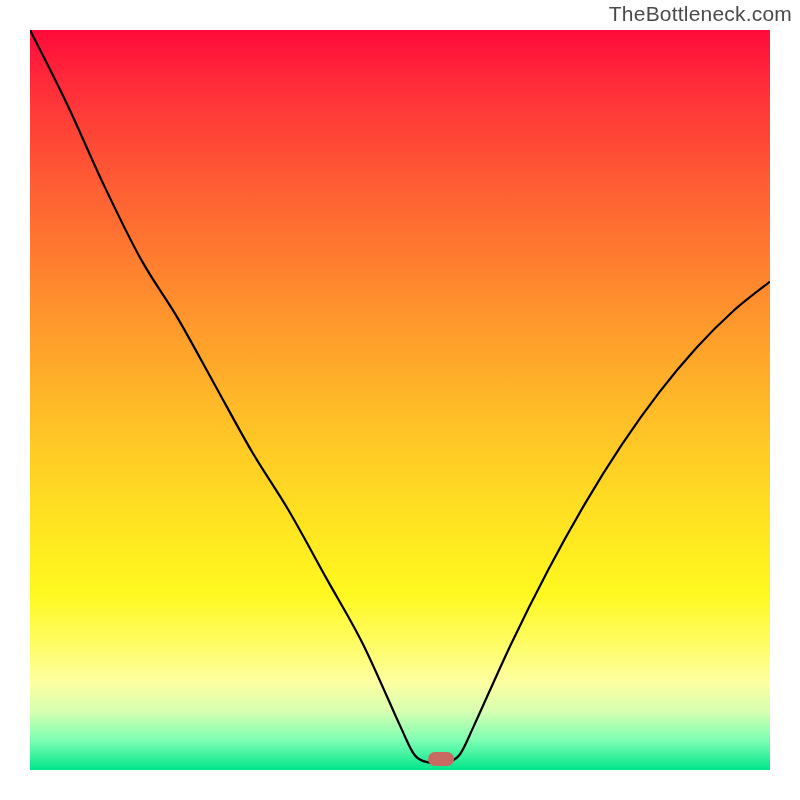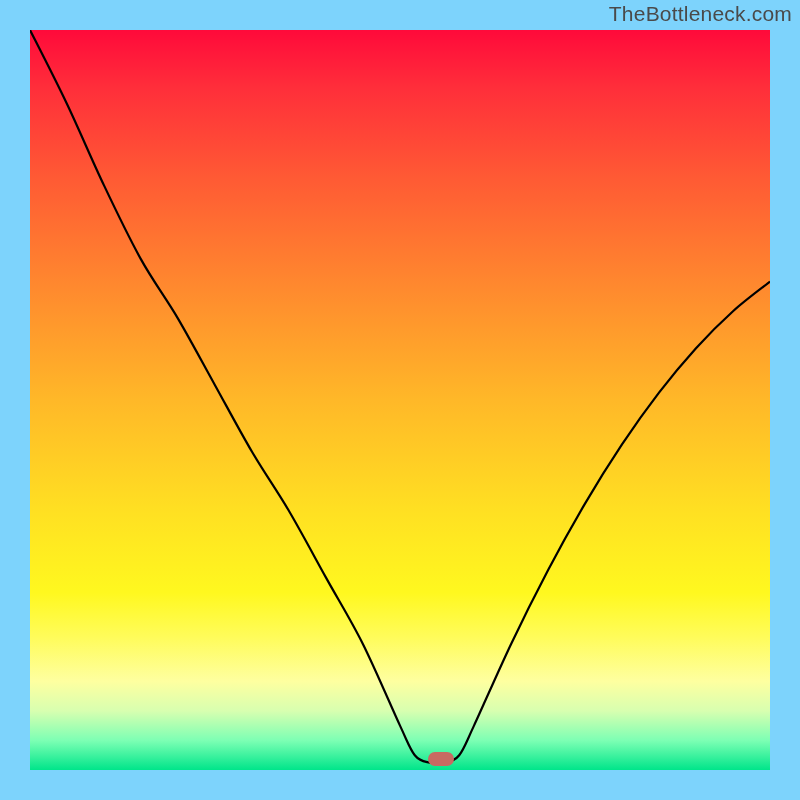--- a/index.html
+++ b/index.html
@@ -8,21 +8,21 @@
     width: 800px;
     height: 800px;
     background: #000;
     overflow: hidden;
     font-family: Arial, Helvetica, sans-serif;
   }
   .frame {
     position: relative;
     width: 800px;
     height: 800px;
-    background: #7dd3fc;
+    background: #ffffff;
   }
   .watermark {
     position: absolute;
     top: 2px;
     right: 8px;
     color: #4a4a4a;
     font-size: 21px;
     font-weight: 500;
     letter-spacing: 0.2px;
     z-index: 10;

